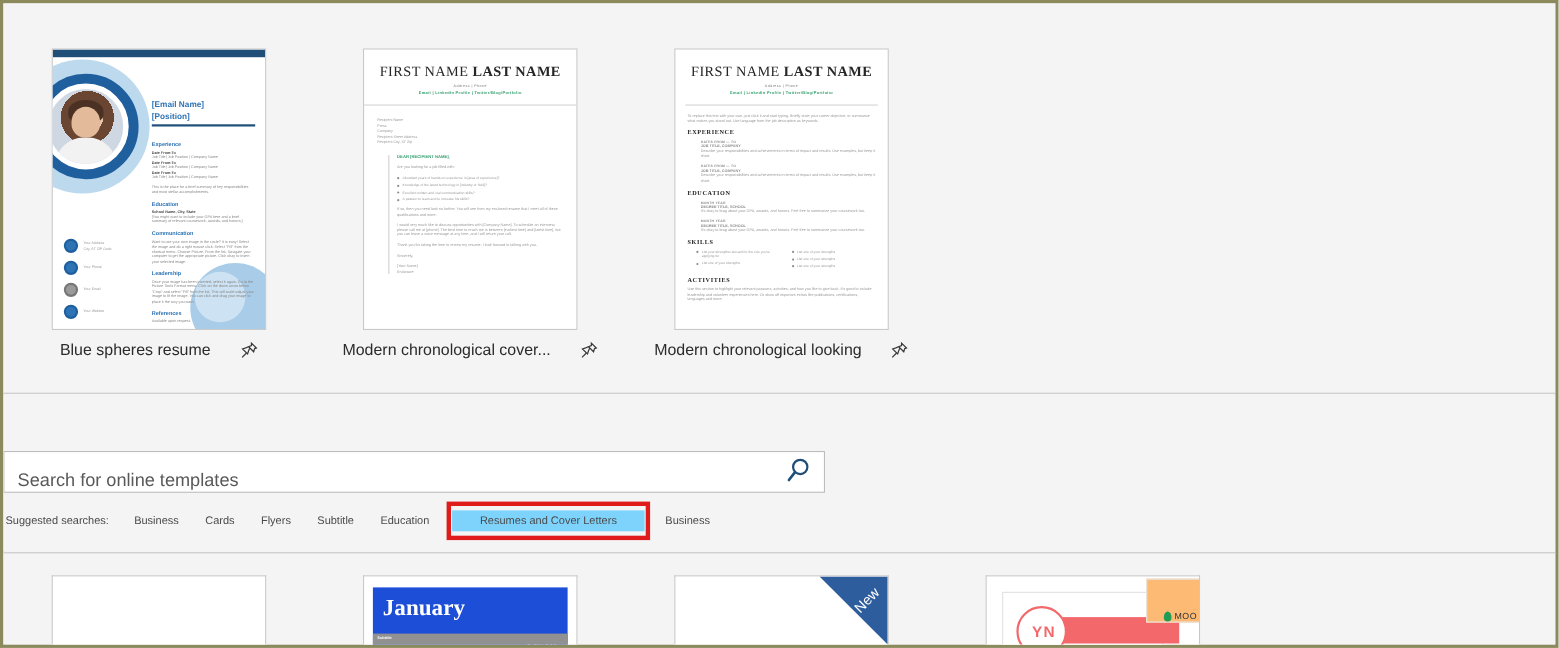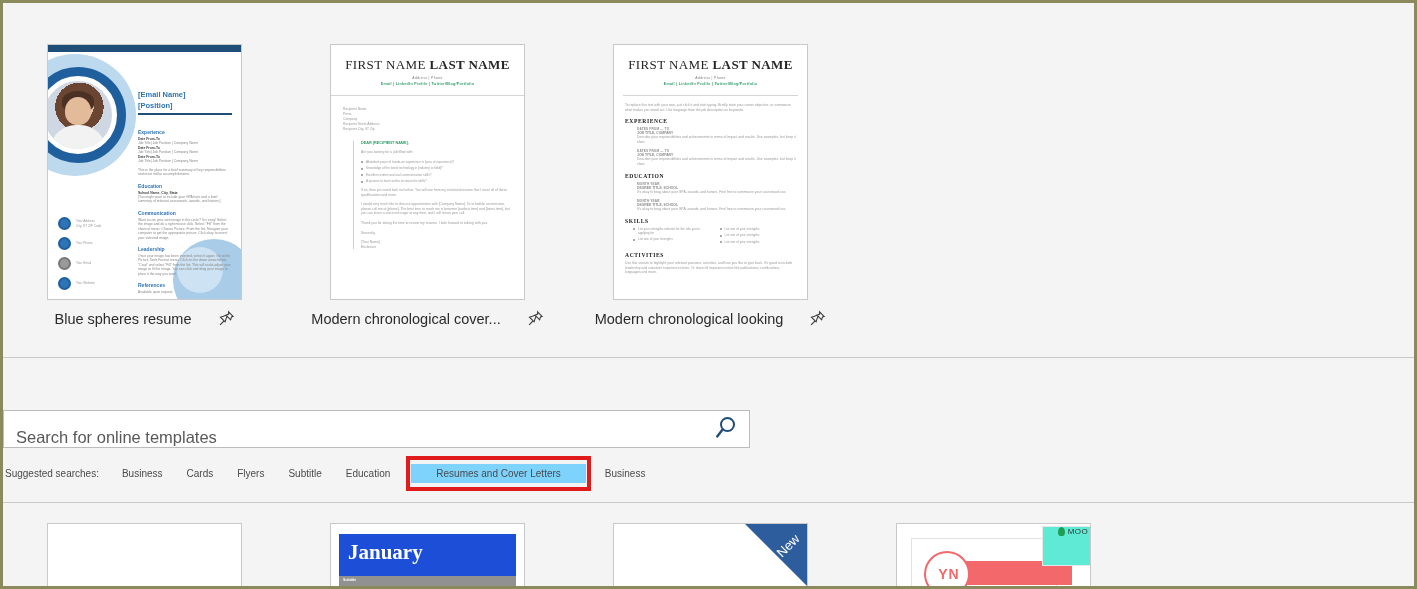--- a/index.html
+++ b/index.html
@@ -224,21 +224,21 @@
   .jc-subt { position:absolute; left:4px; top:2px; font-size:3.6px; color:#fff; font-weight:700;}
   
   .nb-corner { position:absolute; right:0; top:0; width:0; height:0; border-top:62px solid #2e5d9e; border-left:62px solid transparent; }
   .nb-text { position:absolute; right:6px; top:14px; transform:rotate(-45deg); transform-origin:center; color:#fff; font-size:13px; }
   
   .moo-card { position:absolute; left:14px; top:14px; width:146px; height:68px; background:#fff; border:1px solid #e2e2e2; }
   .moo-band { position:absolute; left:44px; top:22px; width:116px; height:24px; background:#f3686b; }
   .moo-circ { position:absolute; left:12px; top:12px; width:46px; height:46px; border-radius:50%; border:2px solid #f3686b; background:#fff; }
   .moo-yn { position:absolute; left:0; top:13px; width:46px; text-align:center; font-size:14px; color:#f3686b; font-weight:700; letter-spacing:1px;}
   .moo-your { position:absolute; right:8px; top:26px; font-size:7px; color:#fff; font-weight:700; }
-  .moo-logo { position:absolute; right:-14px; top:2px; width:62px; height:40px; background:#5eead4; border:1px solid #e8e8e8; display:flex; align-items:flex-start; justify-content:center; gap:3px;}
+  .moo-logo { position:absolute; right:-14px; top:2px; width:62px; height:40px; background:#fdba74; border:1px solid #e8e8e8; display:flex; align-items:flex-end; justify-content:center; gap:3px;}
   .moo-drop { width:7px;height:9px; background:#1f9d55; border-radius:50% 50% 50% 50%/60% 60% 40% 40%; transform:rotate(0deg);}
   .moo-word { font-size:8px; color:#333; letter-spacing:.5px;}
 </style>
 </head>
 <body>
 
 <div class="screen">
 
   <div class="featured-band">
     <div class="tpl-grid">

